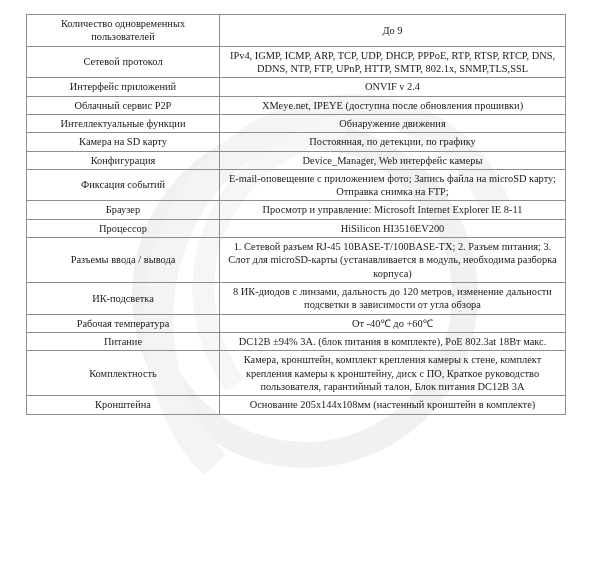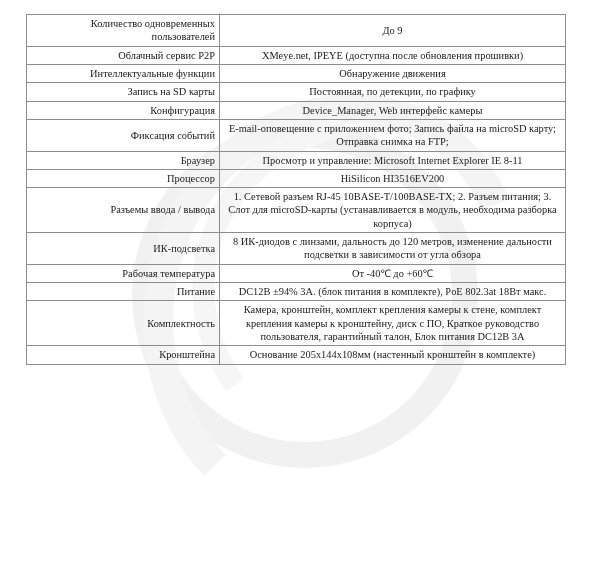--- a/index.html
+++ b/index.html
@@ -47,21 +47,21 @@
     border: 1px solid #8d8d8d;
     vertical-align: middle;
     font-size: 10.4px;
     line-height: 1.28;
     padding: 2px 4px;
     background: transparent;
   }
 
   td.param {
     width: 184px;
-    text-align: right;
+    text-align: center;
     padding-left: 7px;
     margin-left: 28px;
   }
 
   td.value {
     text-align: center;
     padding-left: 6px;
     padding-right: 6px;
   }
 </style>
@@ -81,29 +81,37 @@
 </svg>
 
 <div id="spec-table-wrap">
   <table class="spec">
     <tbody>
       <tr>
         <td class="param">Количество одновременных пользователей</td>
         <td class="value">До 9</td>
       </tr>
       <tr>
+        <td class="param">Сетевой протокол</td>
+        <td class="value">IPv4, IGMP, ICMP, ARP, TCP, UDP, DHCP, PPPoE, RTP, RTSP, RTCP, DNS, DDNS, NTP, FTP, UPnP, HTTP, SMTP, 802.1x, SNMP,TLS,SSL</td>
+      </tr>
+      <tr>
+        <td class="param">Интерфейс приложений</td>
+        <td class="value">ONVIF v 2.4</td>
+      </tr>
+      <tr>
         <td class="param">Облачный сервис P2P</td>
         <td class="value">XMeye.net, IPEYE (доступна после обновления прошивки)</td>
       </tr>
       <tr>
         <td class="param">Интеллектуальные функции</td>
         <td class="value">Обнаружение движения</td>
       </tr>
       <tr>
-        <td class="param">Запись на SD карты</td>
+        <td class="param">Камера на SD карту</td>
         <td class="value">Постоянная, по детекции, по графику</td>
       </tr>
       <tr>
         <td class="param">Конфигурация</td>
         <td class="value">Device_Manager, Web интерфейс камеры</td>
       </tr>
       <tr>
         <td class="param">Фиксация событий</td>
         <td class="value">E-mail-оповещение с приложением фото; Запись файла на microSD карту; Отправка снимка на FTP;</td>
       </tr>

